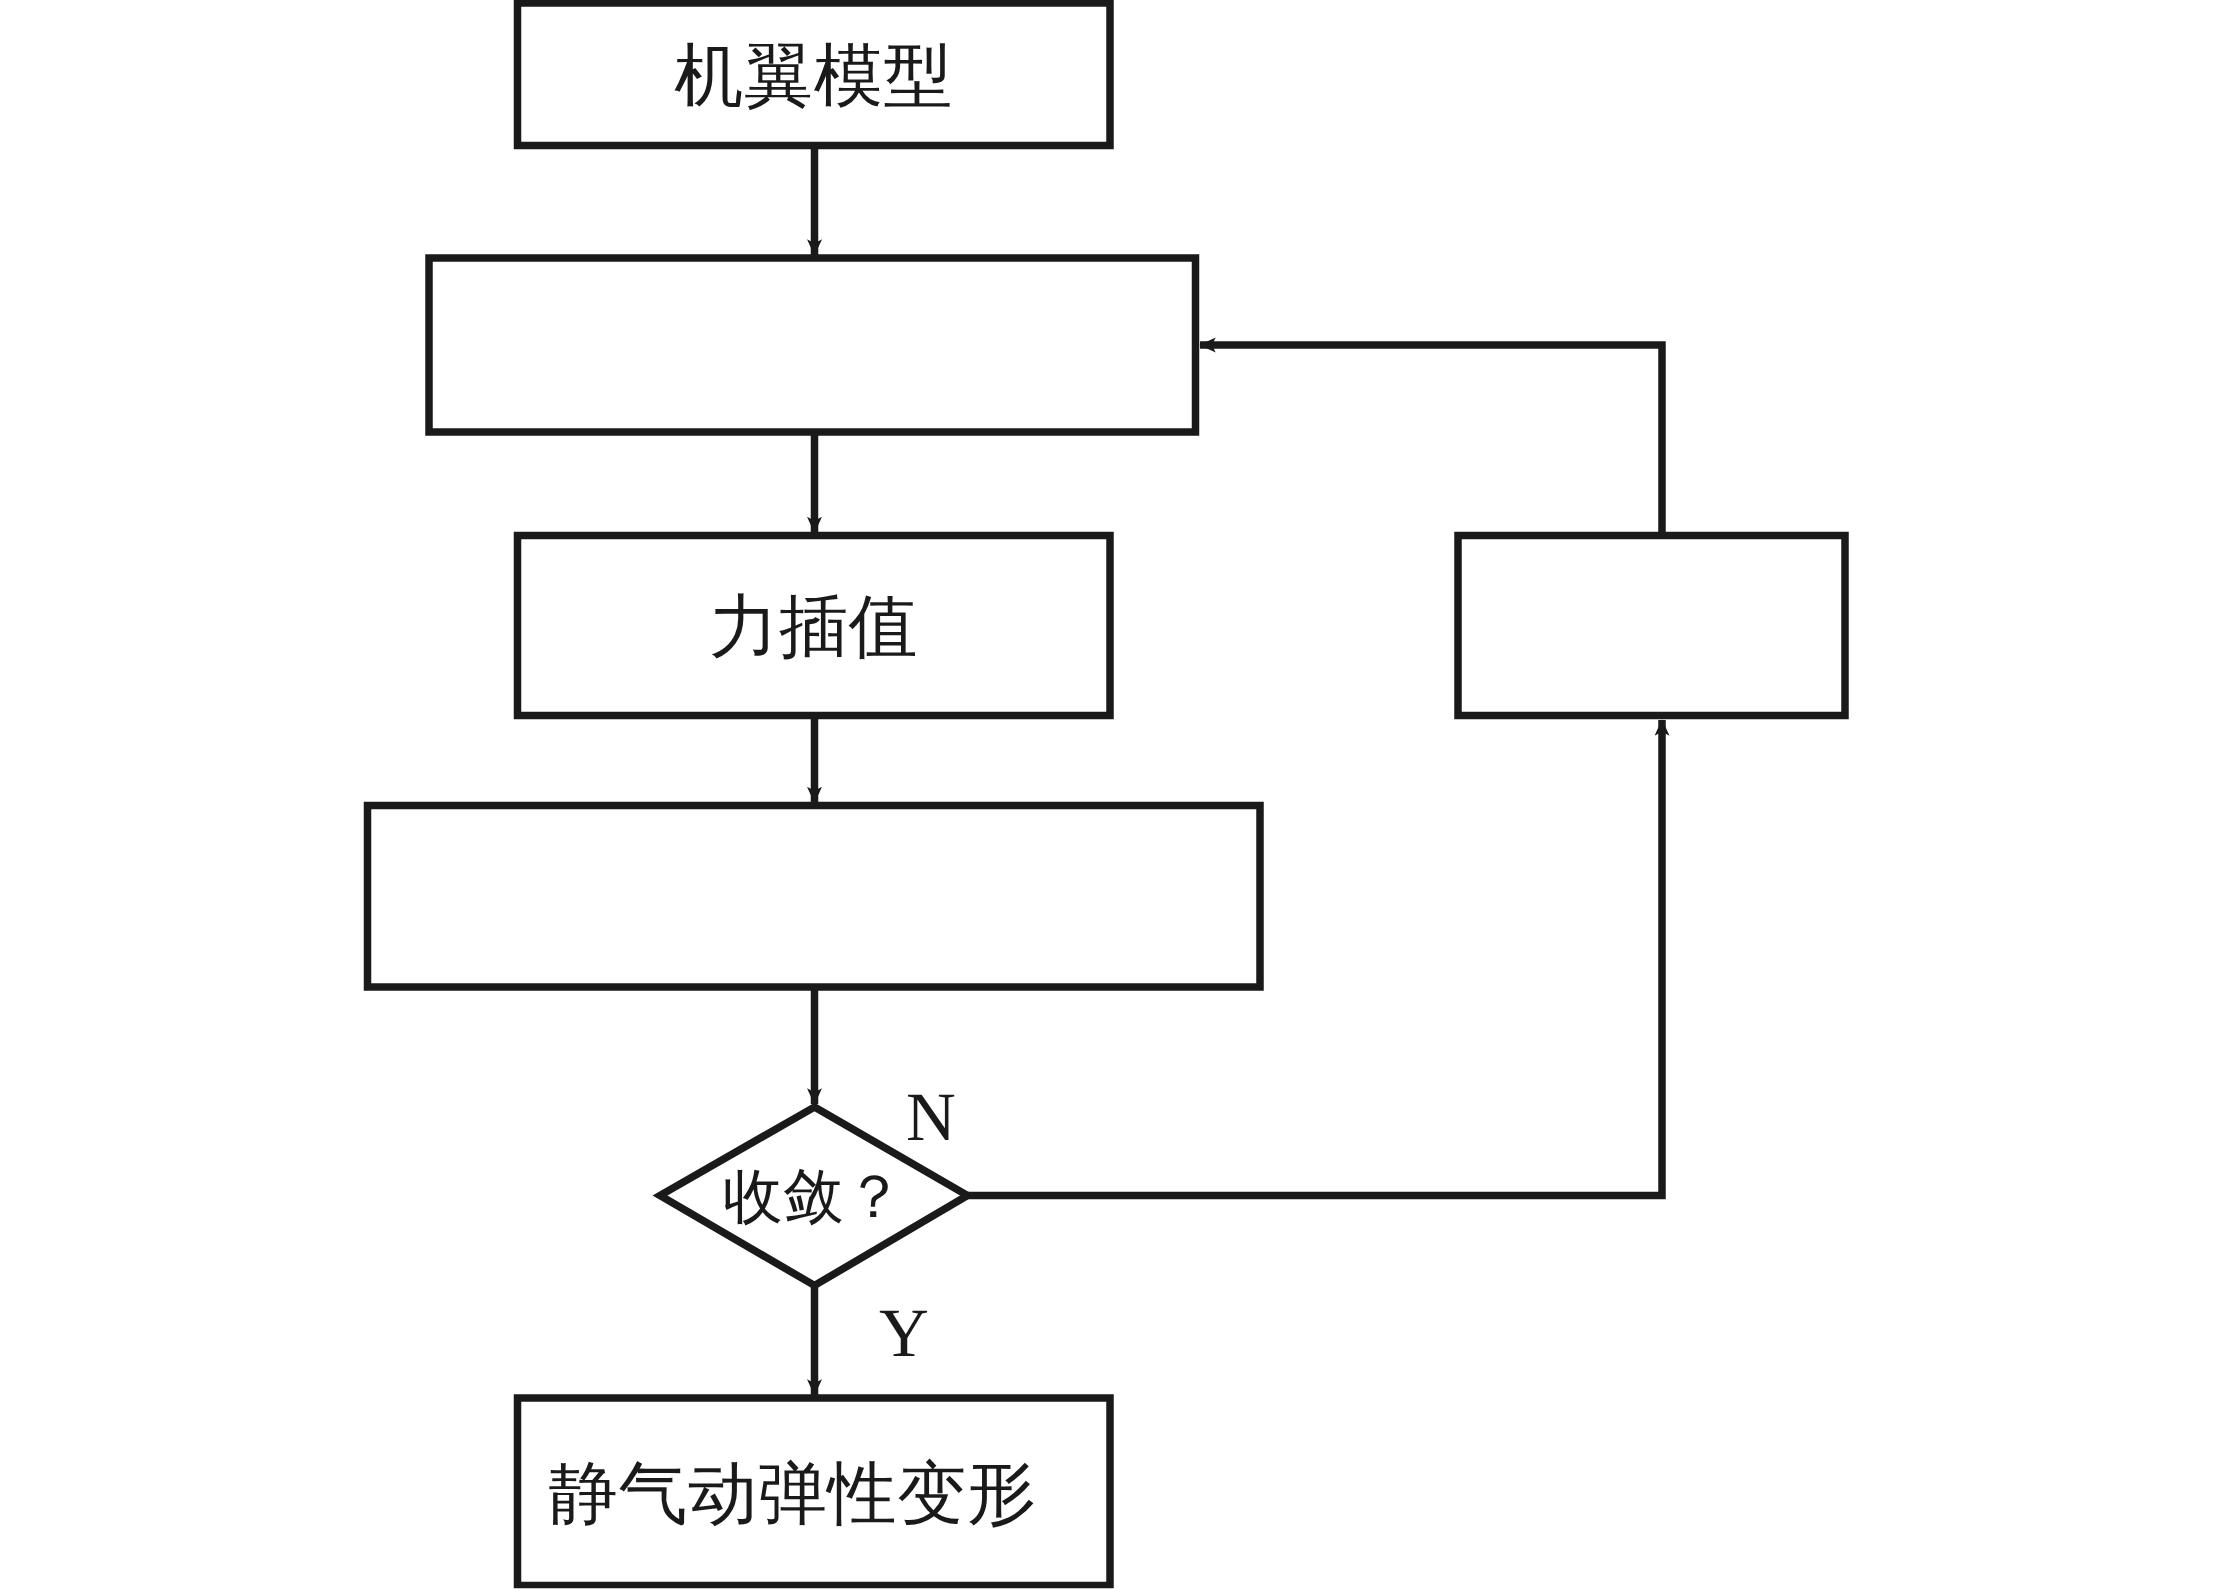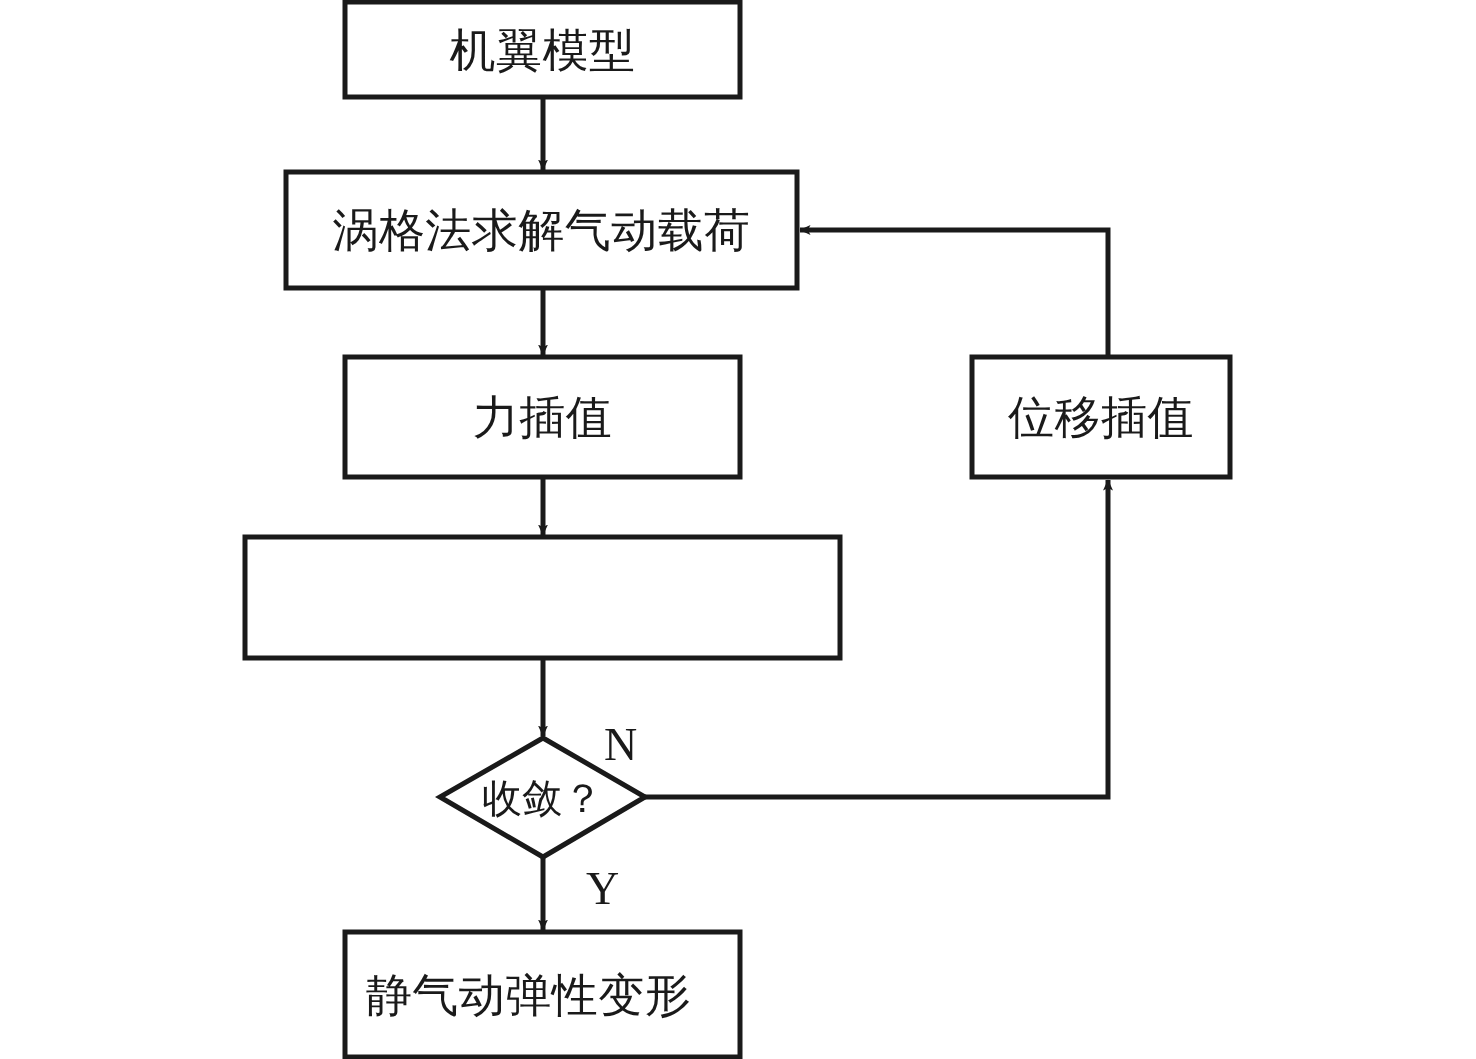--- a/index.html
+++ b/index.html
@@ -83,28 +83,26 @@
 
     <line x1="543" y1="857" x2="543" y2="930" stroke="#1a1a1a" stroke-width="5" marker-end="url(#arrowhead)"></line>
 
     <polyline points="645,797 1108,797 1108,480" fill="none" stroke="#1a1a1a" stroke-width="5" marker-end="url(#arrowhead)"></polyline>
 
     <polyline points="1108,357 1108,230 800,230" fill="none" stroke="#1a1a1a" stroke-width="5" marker-end="url(#arrowhead)"></polyline>
   </svg>
 
   <div class="node-label cjk" style="left:345px; top:2px; width:395px; height:95px;">机翼模型</div>
 
-  <div class="node-label cjk" style="left:286px; top:172px; width:511px; height:116px;">涡格法求解气动载荷</div>
 
   <div class="node-label cjk" style="left:345px; top:357px; width:395px; height:120px;">力插值</div>
 
 
   <div class="node-label cjk" style="left:440px; top:738px; width:205px; height:119px; font-size:40px;">收敛？</div>
 
   <div class="node-label cjk" style="left:331px; top:932px; width:395px; height:125px;">静气动弹性变形</div>
 
-  <div class="node-label cjk" style="left:972px; top:357px; width:258px; height:120px;">位移插值</div>
 
   <div class="branch-label" style="left:604px; top:722px;">N</div>
 
   <div class="branch-label" style="left:586px; top:866px;">Y</div>
 
 </div>
 
 </body></html>

